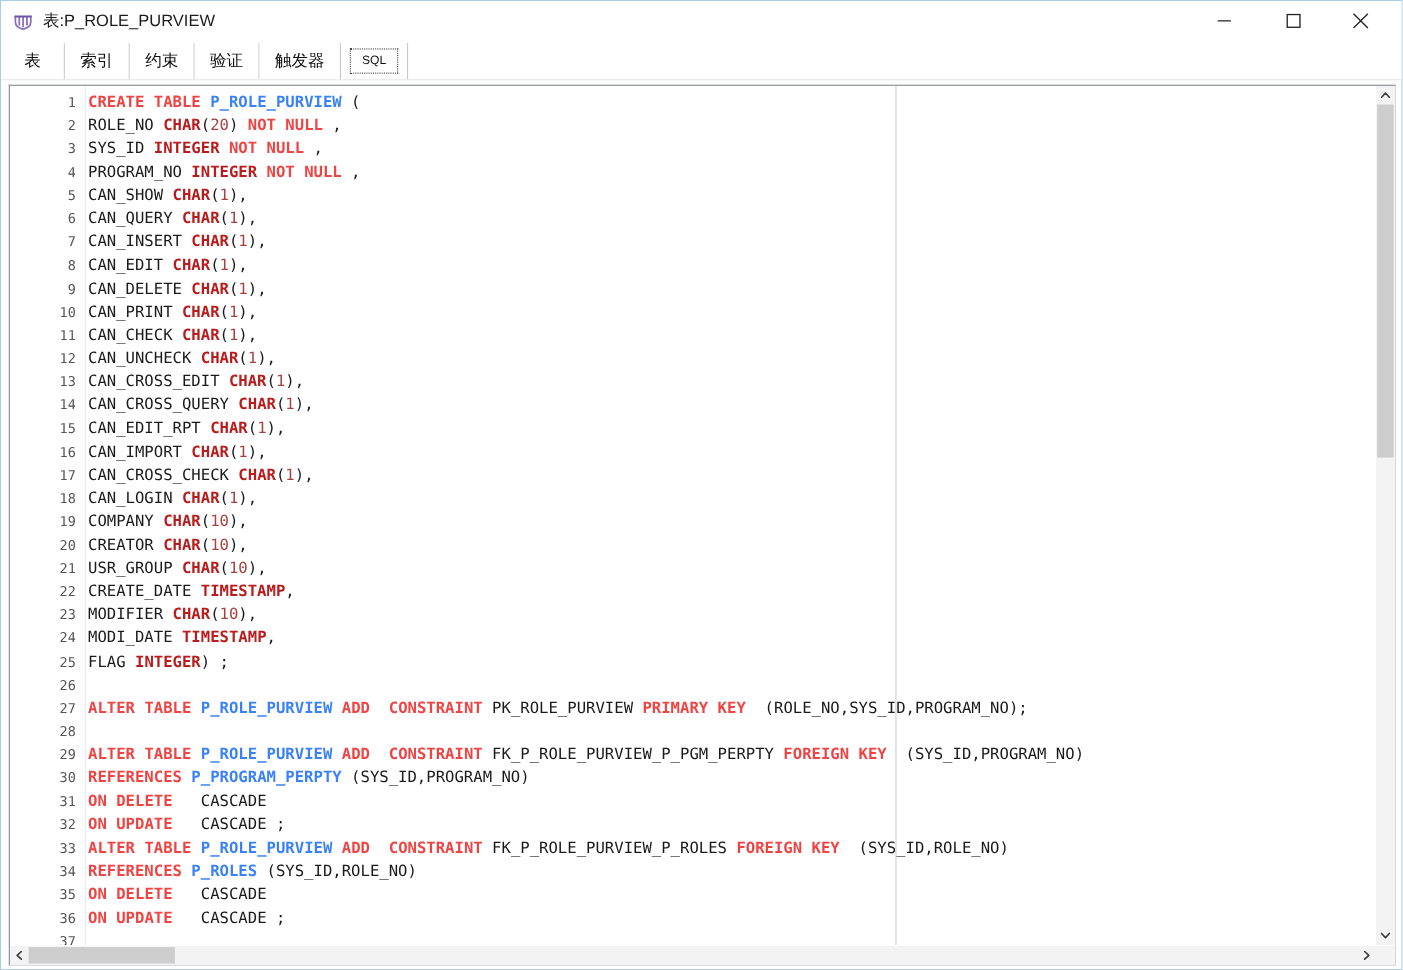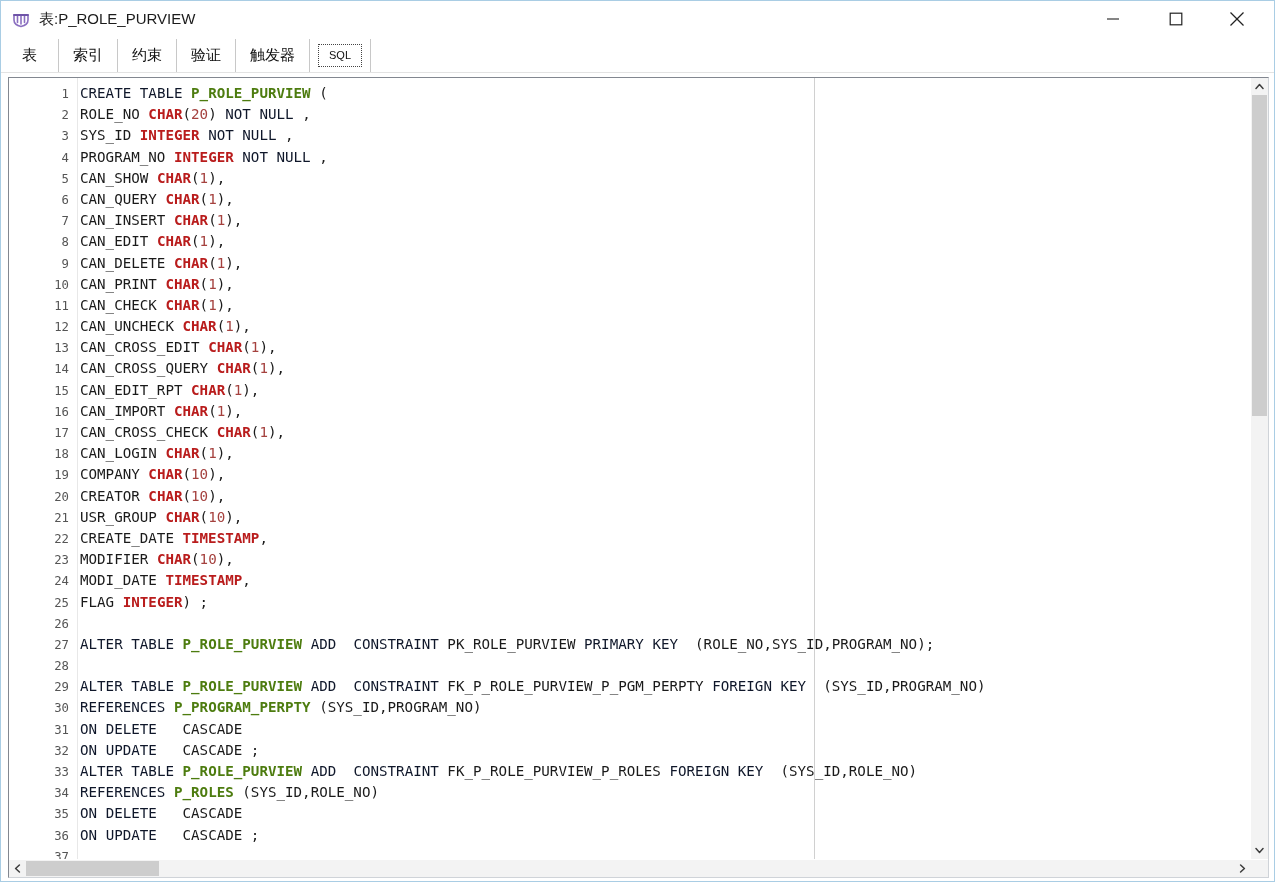--- a/index.html
+++ b/index.html
@@ -164,22 +164,22 @@
   .num {
     display: inline-block;
     width: 60px;
     text-align: right;
     color: #555555;
     font-size: 12.3px;
     font-family: "DejaVu Sans Mono", "Liberation Mono", monospace;
     vertical-align: baseline;
   }
   .txt { color: #1a1a1a; margin-left: 11px; }
-  .k  { color: #0f172a; font-weight: normal; }   
-  .t  { color: #4d7c0f; font-weight: bold; }   
+  .k  { color: #ef4444; font-weight: bold; }   
+  .t  { color: #3b82f6; font-weight: bold; }   
   .d  { color: #b91c1c; font-weight: bold; }   
   .n  { color: #a5413e; }                      
   .p  { color: #1a1a1a; }                      
 
   
   #vscroll {
     width: 17px;
     min-width: 17px;
     background: #f3f3f3;
     border-left: 1px solid #ffffff;

